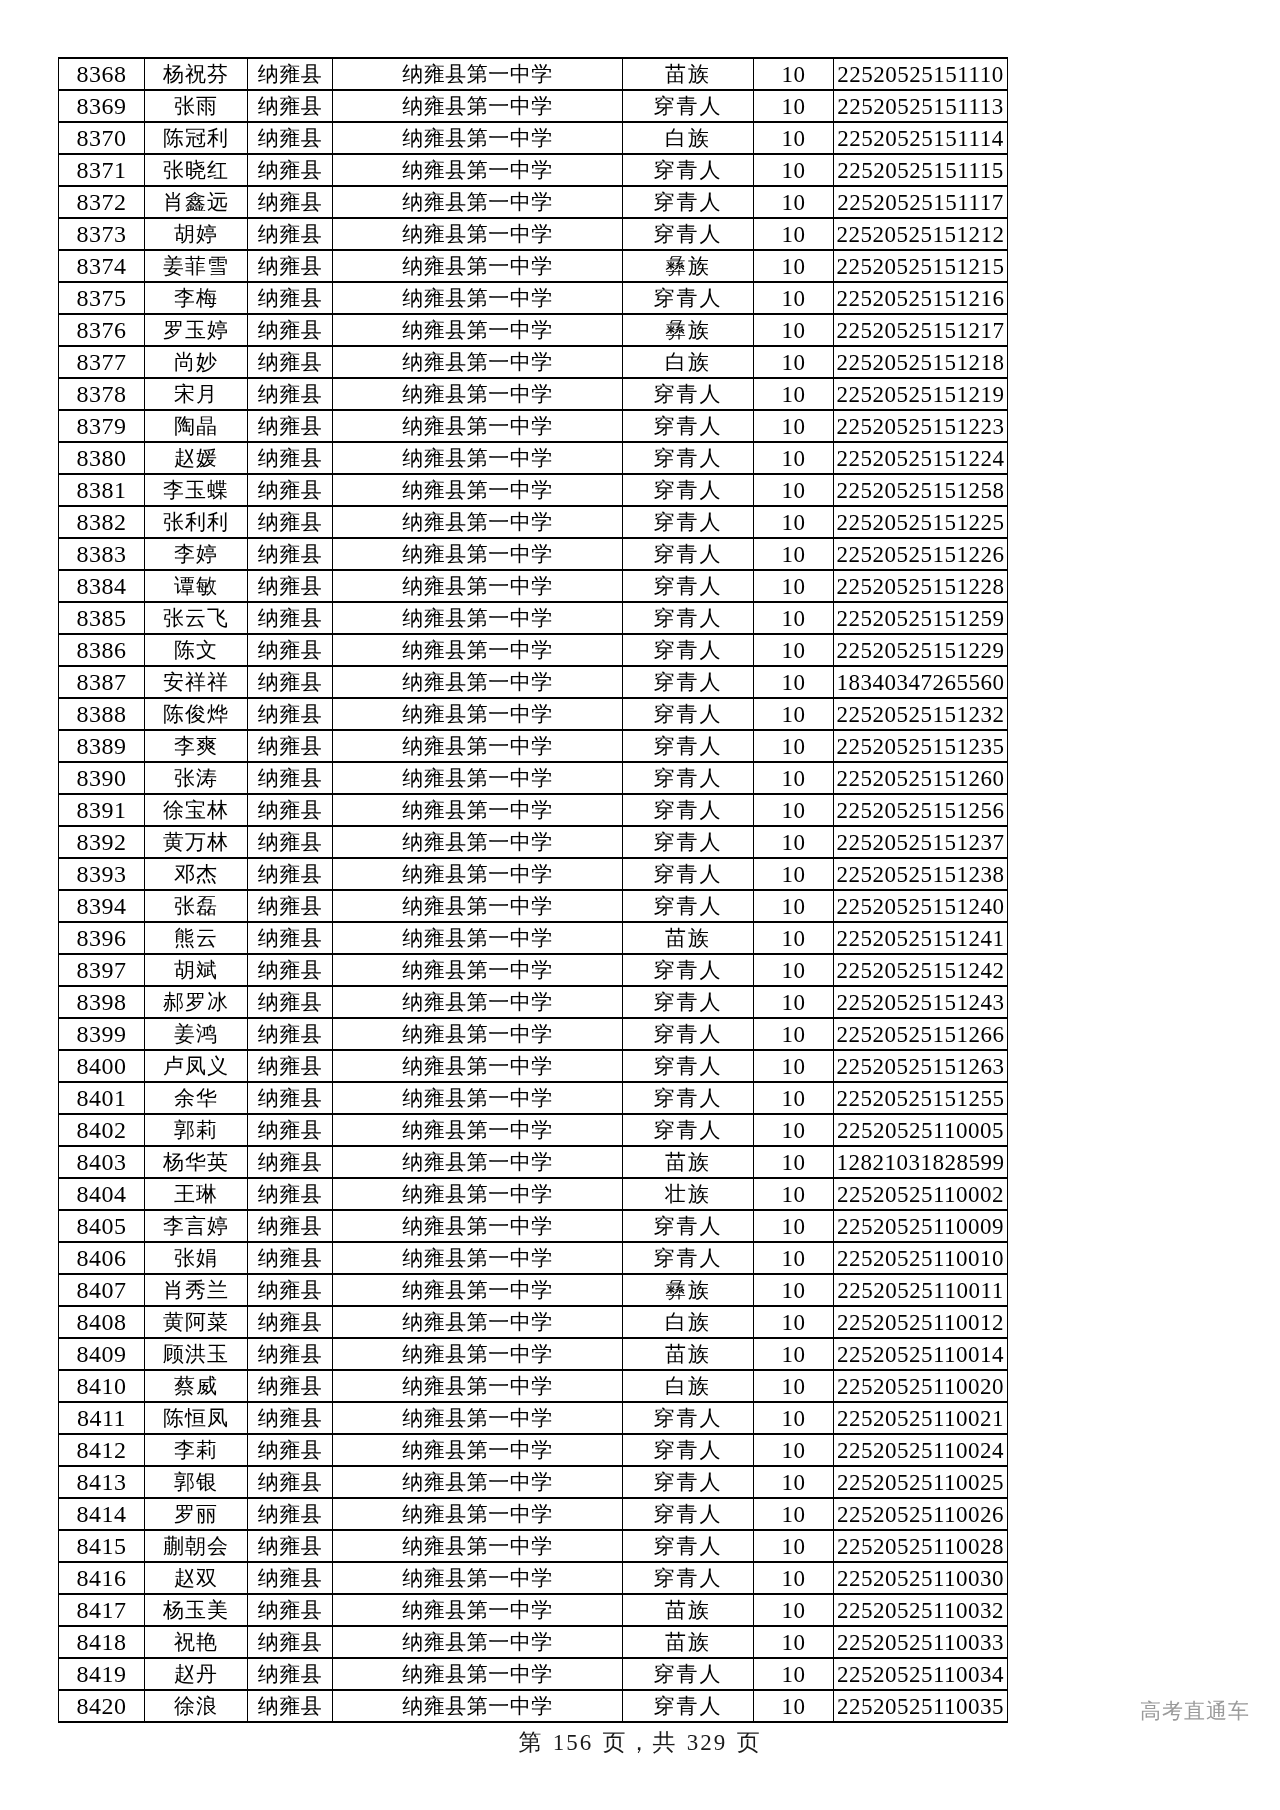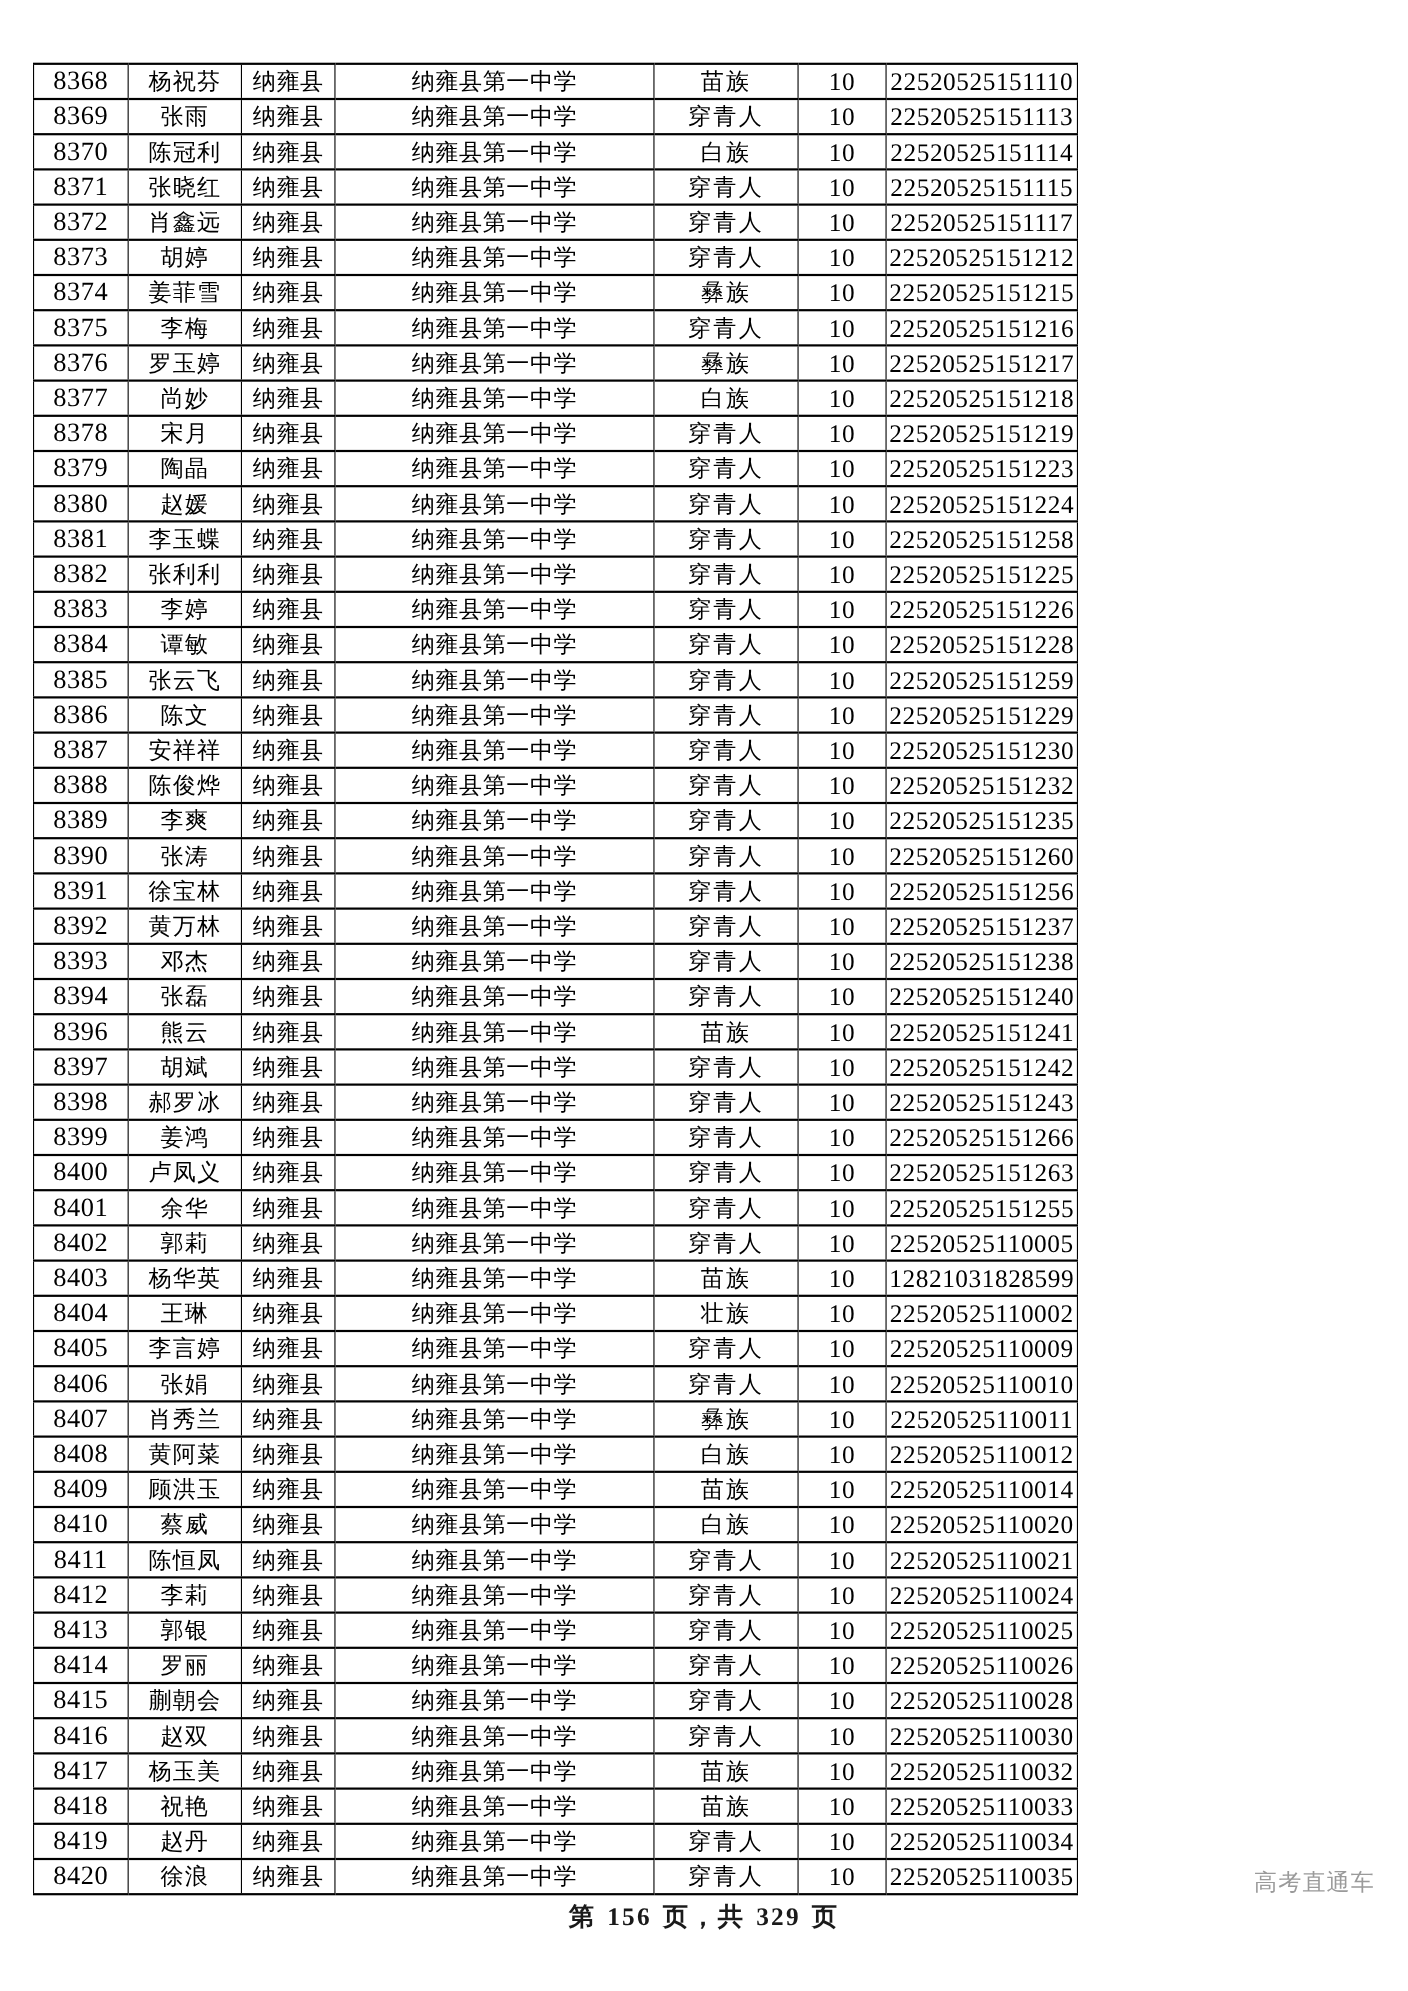--- a/index.html
+++ b/index.html
@@ -13,21 +13,21 @@
     font-family: "Liberation Serif", "DejaVu Serif", serif;
     color: #000000;
     position: relative;
     overflow: hidden;
   }
   .page {
     position: relative;
     width: 1280px;
     height: 1810px;
     box-sizing: border-box;
-    padding: 57px 58px 0 30px;
+    padding: 57px 58px 0 58px;
   }
   table.roster {
     border-collapse: collapse;
     table-layout: fixed;
     width: 949px;
     margin: 0;
   }
   table.roster td {
     border: 1px solid #000000;
     border-top-width: 2px;
@@ -71,21 +71,20 @@
   .footer {
     position: absolute;
     left: 0;
     right: 0;
     top: 1727px;
     text-align: center;
     font-family: "DejaVu Sans", "Liberation Sans", sans-serif;
     font-size: 23px;
     letter-spacing: 2px;
     color: #1a1a1a;
-    font-weight: bold;
   }
   .footer .num {
     font-family: "Liberation Serif", "DejaVu Serif", serif;
   }
   .watermark {
     position: absolute;
     top: 1697px;
     right: 30px;
     font-family: "DejaVu Sans", "Liberation Sans", sans-serif;
     font-size: 21px;
@@ -281,21 +280,21 @@
           <td class="score">10</td>
           <td class="idnum">22520525151229</td>
         </tr>
         <tr>
           <td class="seq">8387</td>
           <td class="name">安祥祥</td>
           <td class="county">纳雍县</td>
           <td class="school">纳雍县第一中学</td>
           <td class="ethnic">穿青人</td>
           <td class="score">10</td>
-          <td class="idnum">22520525151230</td>
+          <td class="idnum">18340347265560</td>
         </tr>
         <tr>
           <td class="seq">8388</td>
           <td class="name">陈俊烨</td>
           <td class="county">纳雍县</td>
           <td class="school">纳雍县第一中学</td>
           <td class="ethnic">穿青人</td>
           <td class="score">10</td>
           <td class="idnum">22520525151232</td>
         </tr>

